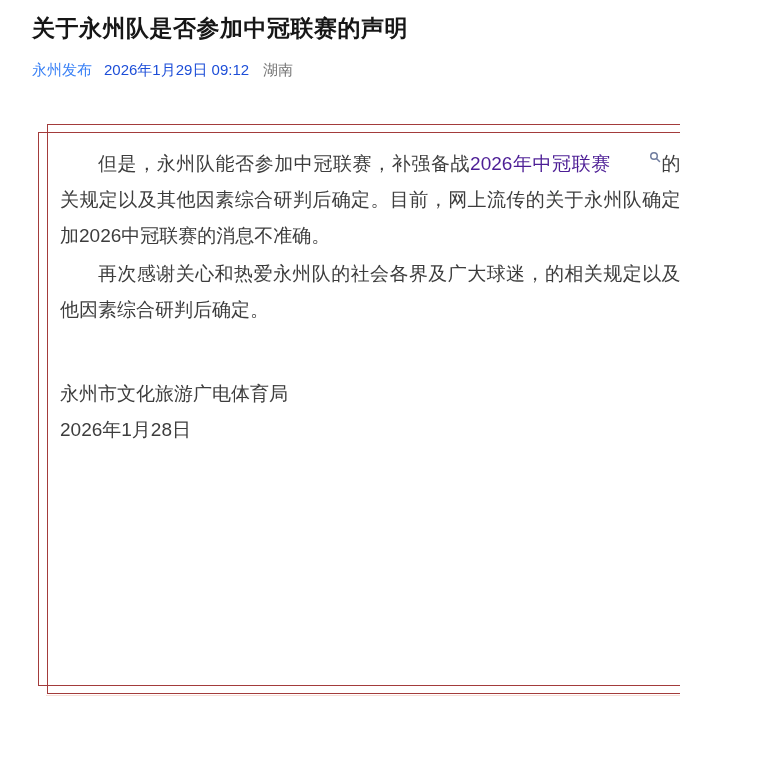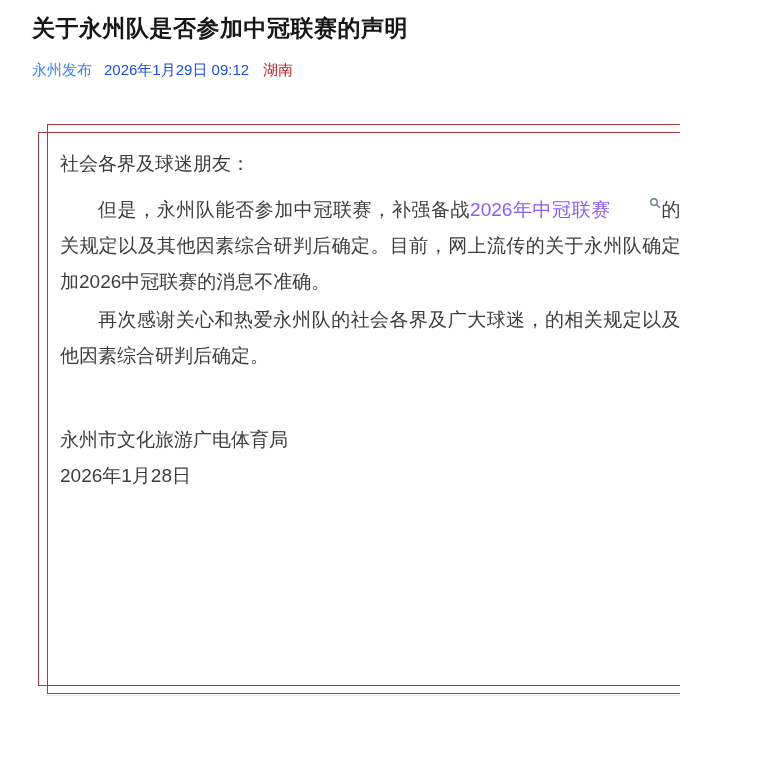--- a/index.html
+++ b/index.html
@@ -38,21 +38,21 @@
     color: #3b82f6;
     margin-right: 12px;
     cursor: pointer;
     text-decoration: none;
   }
   .meta .datetime {
     color: #1d4ed8;
     margin-right: 14px;
   }
   .meta .location {
-    color: #b91c1c;
+    color: #737373;
     margin-top: 12px;
   }
   .frame {
     position: absolute;
     border: 1px solid #a33b3b;
     box-sizing: border-box;
     pointer-events: none;
   }
   .frame-a {
     left: 47px;
@@ -85,21 +85,21 @@
     text-align: justify;
   }
   .salutation {
     margin: 0 0 10px 0;
   }
   .para {
     margin: 0 0 2px 0;
     text-indent: 2em;
   }
   .inline-link {
-    color: #8b5cf6;
+    color: #4c1d95;
     text-decoration: none;
     cursor: pointer;
     white-space: nowrap;
   }
   .link-sup {
     display: inline-block;
     vertical-align: super;
     line-height: 0;
     font-size: 0;
   }
@@ -127,21 +127,20 @@
   <div class="meta">
     <a class="account">永州发布</a><span class="datetime">2026年1月29日 09:12</span><span class="location">湖南</span>
   </div>
 
   <div class="frame frame-a"></div>
   <div class="frame frame-b"></div>
   <div class="frame-shadow"></div>
 
   <div class="content">
 
-    <p class="salutation">社会各界及球迷朋友：</p>
 
 
     <p class="para"><span>但是，永州队能否参加中冠联赛，补强备战</span><a class="inline-link"><span>2026年中冠联赛</span><span class="link-sup"><svg viewBox="0 0 24 24" fill="none" stroke="#6f7c9e" stroke-width="3" stroke-linecap="round">
               <circle cx="10" cy="10" r="6.5"></circle>
               <line x1="15.5" y1="15.5" x2="21" y2="21"></line>
             </svg></span></a><span>的相关规定以及其他因素综合研判后确定。目前，网上流传的关于永州队确定参加2026中冠联赛的消息不准确。</span></p>
 
     <p class="para">再次感谢关心和热爱永州队的社会各界及广大球迷，的相关规定以及其他因素综合研判后确定。</p>
 
     <div class="signature-block">

